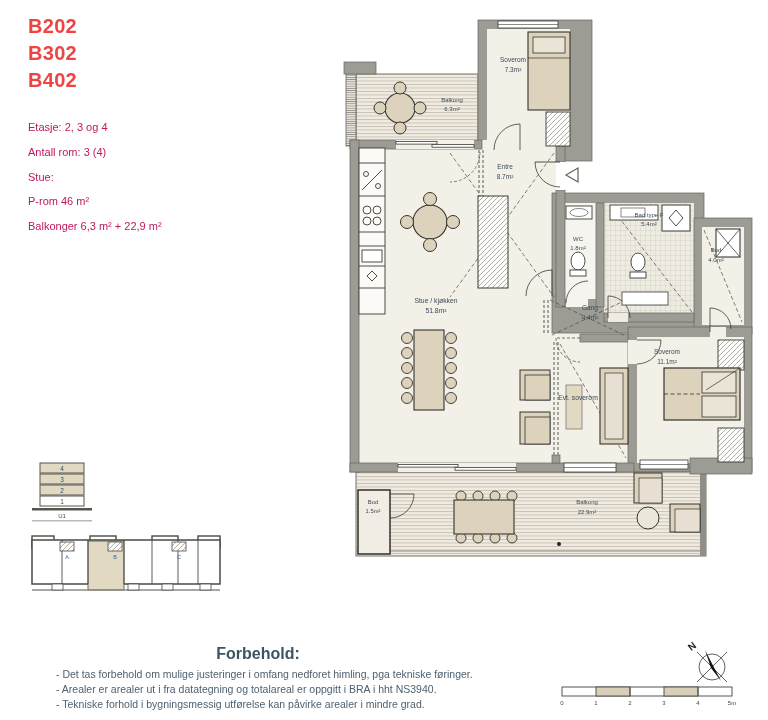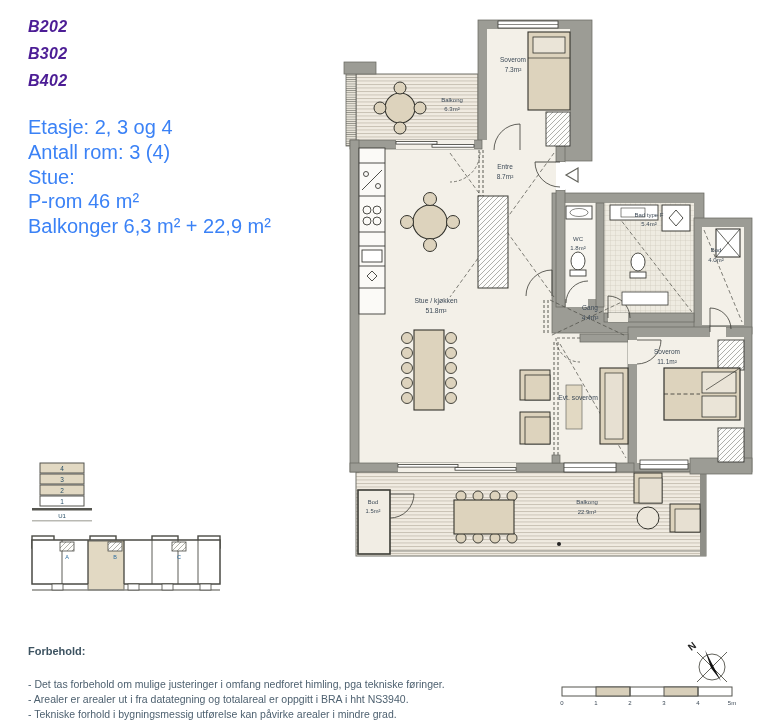--- a/index.html
+++ b/index.html
@@ -1,24 +1,24 @@
 <!DOCTYPE html>
 <html><head>
 <meta charset="utf-8">
 <style>
   html,body{margin:0;padding:0;background:#ffffff;}
   .page{position:relative;width:768px;height:720px;background:#ffffff;overflow:hidden;
         font-family:"Liberation Sans", sans-serif;}
   .unit-ids{position:absolute;left:28px;top:13px;}
-  .unit-ids div{font-size:16px;font-weight:700;color:#4c1d95;line-height:27px;letter-spacing:.3px;font-style:italic;}
-  .details{position:absolute;left:28px;top:115px;font-size:20px;color:#3b82f6;line-height:24.8px;}
+  .unit-ids div{font-size:20px;font-weight:700;color:#ef4444;line-height:27px;letter-spacing:.3px;}
+  .details{position:absolute;left:28px;top:115px;font-size:11px;color:#be185d;line-height:24.8px;}
   .plan-wrap{position:absolute;left:0;top:0;width:768px;height:720px;}
   .disclaimer{position:absolute;left:28px;top:645px;width:460px;color:#4e6170;}
-  .disclaimer .t{font-weight:700;font-size:11px;color:#3d5361;margin-bottom:20px;}
-  .disclaimer .l{font-size:10.5px;line-height:15.2px;}
+  .disclaimer .t{font-weight:700;font-size:16px;color:#3d5361;margin-bottom:4px;text-align:center;}
+  .disclaimer .l{font-size:10.5px;line-height:15.2px;margin-left:28px;}
   svg text{font-family:"Liberation Sans", sans-serif;}
   .rlabel{fill:#3d4a57;text-anchor:middle;}
 </style>
 </head>
 <body>
 
 <div class="page">
 
   <div class="unit-ids">
     <div>B202</div>

